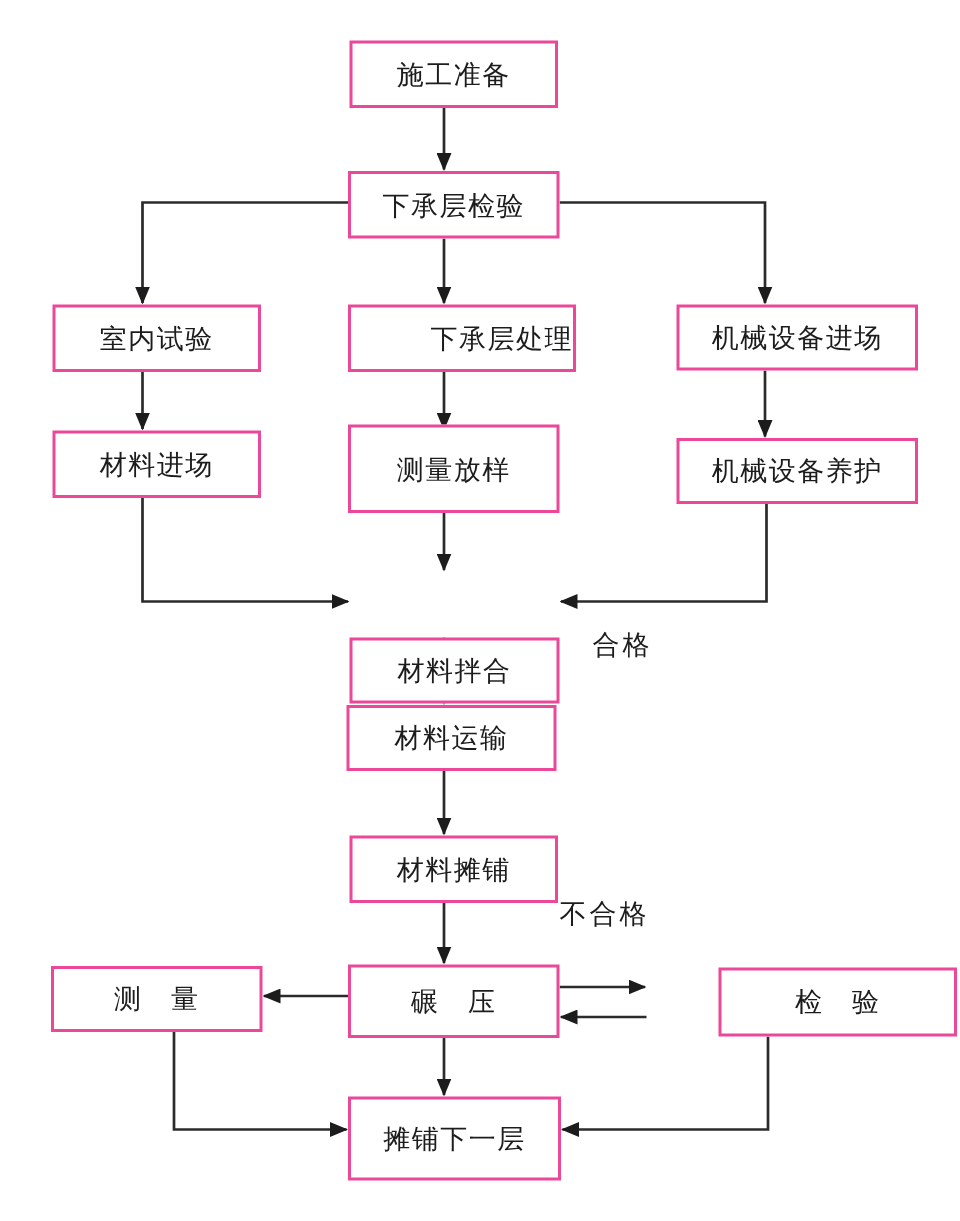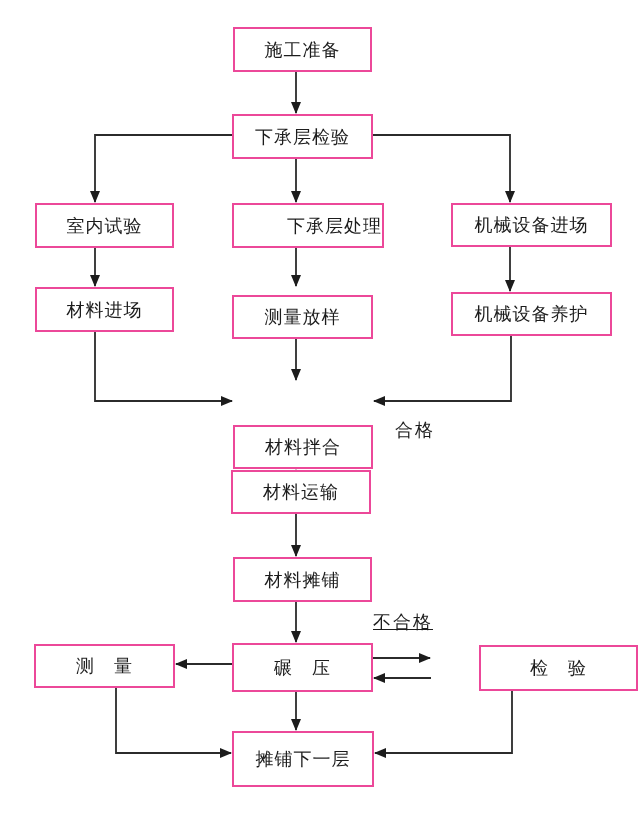--- a/index.html
+++ b/index.html
@@ -92,21 +92,21 @@
       </div>
       <div class="node" style="left: 232px; top: 203px; width: 152px; height: 45px; justify-content: flex-end;">
         <span>下承层处理</span>
       </div>
       <div class="node" style="left: 451px; top: 203px; width: 161px; height: 44px;">
         <span>机械设备进场</span>
       </div>
       <div class="node" style="left: 35px; top: 287px; width: 139px; height: 45px;">
         <span>材料进场</span>
       </div>
-      <div class="node" style="left: 232px; top: 295px; width: 141px; height: 44px;">
+      <div class="node" style="left: 232px; top: 283px; width: 141px; height: 59px;">
         <span>测量放样</span>
       </div>
       <div class="node" style="left: 451px; top: 292px; width: 161px; height: 44px;">
         <span>机械设备养护</span>
       </div>
       <div class="node" style="left: 233px; top: 381px; width: 140px; height: 44px; margin-top: 44px;">
         <span>材料拌合</span>
       </div>
       <div class="node" style="left: 231px; top: 470px; width: 140px; height: 44px;">
         <span>材料运输</span>
@@ -122,15 +122,15 @@
       </div>
       <div class="node" style="left: 431px; top: 645px; width: 159px; height: 46px; margin-left: 48px;">
         <span>检　验</span>
       </div>
       <div class="node" style="left: 232px; top: 731px; width: 142px; height: 56px;">
         <span>摊铺下一层</span>
       </div>
     </div>
   <div id="label-layer">
       <div class="edge-label" style="left: 395px; top: 418px;">合格</div>
-      <div class="edge-label" style="left: 373px; top: 610px; text-decoration: underline;">不合格</div>
+      <div class="edge-label" style="left: 373px; top: 597px;">不合格</div>
     </div>
 </div>
 
 </body></html>

